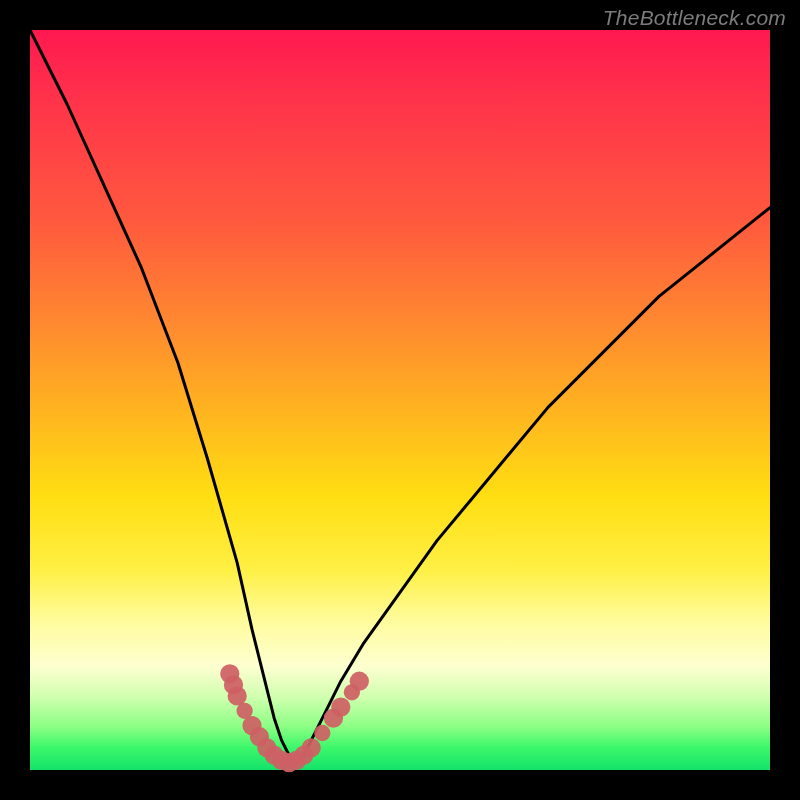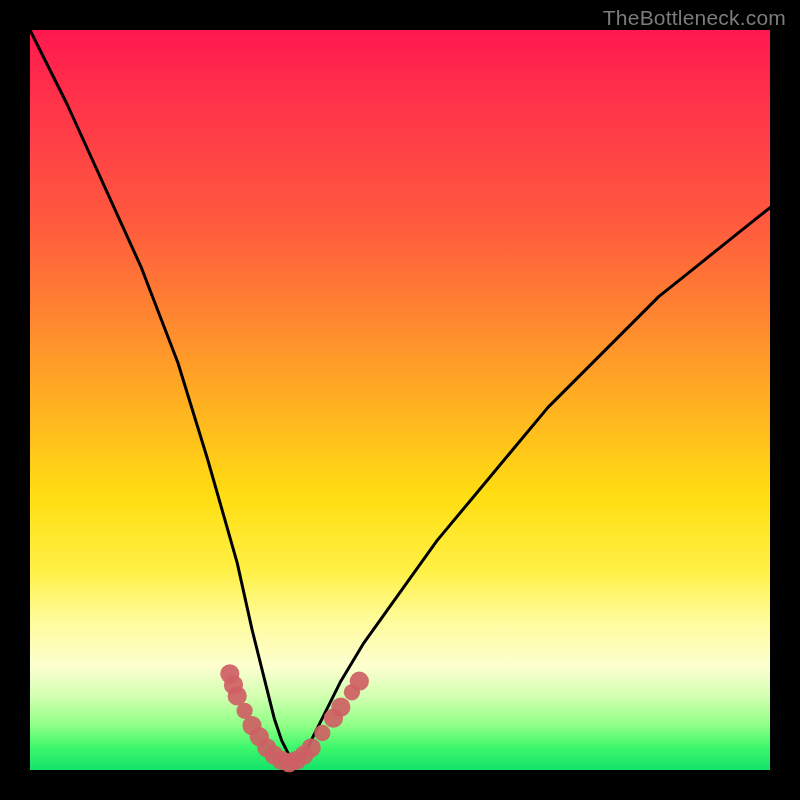--- a/index.html
+++ b/index.html
@@ -46,20 +46,21 @@
   .watermark {
     position: absolute;
     top: 6px;
     right: 14px;
     color: #7c7c7c;
     font-size: 21px;
     font-weight: 500;
     letter-spacing: 0.2px;
     text-align: right;
     white-space: nowrap;
+    font-style: italic;
   }
   svg.curves {
     position: absolute;
     left: 0;
     top: 0;
     width: 740px;
     height: 740px;
     overflow: visible;
   }
 </style>

